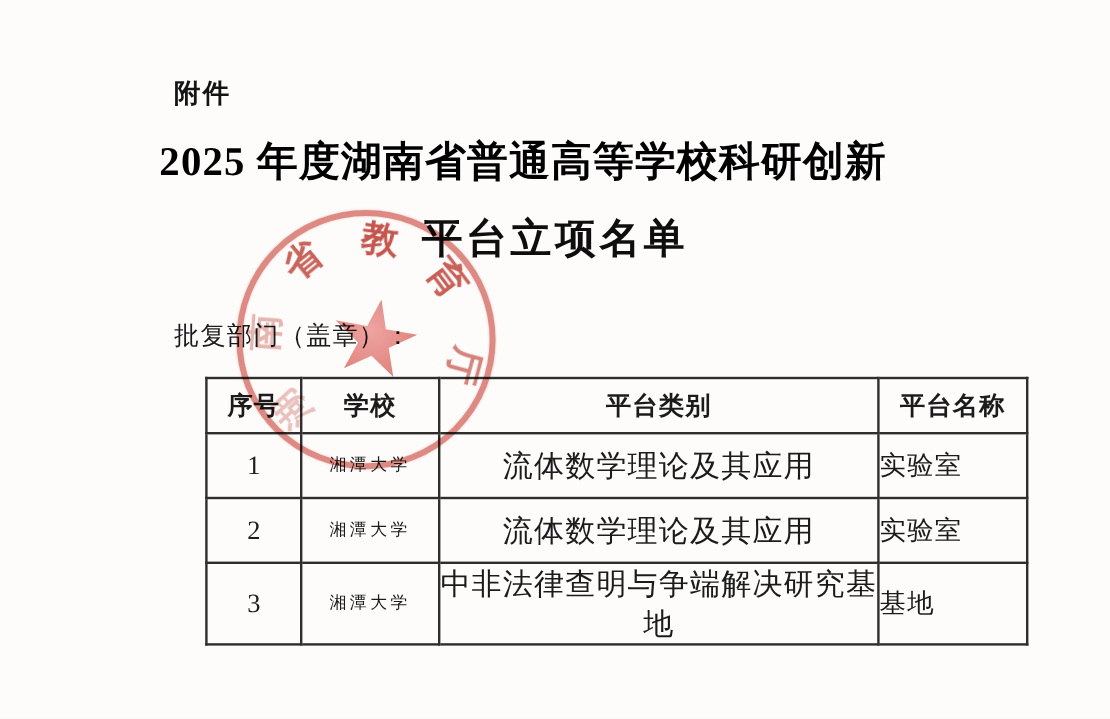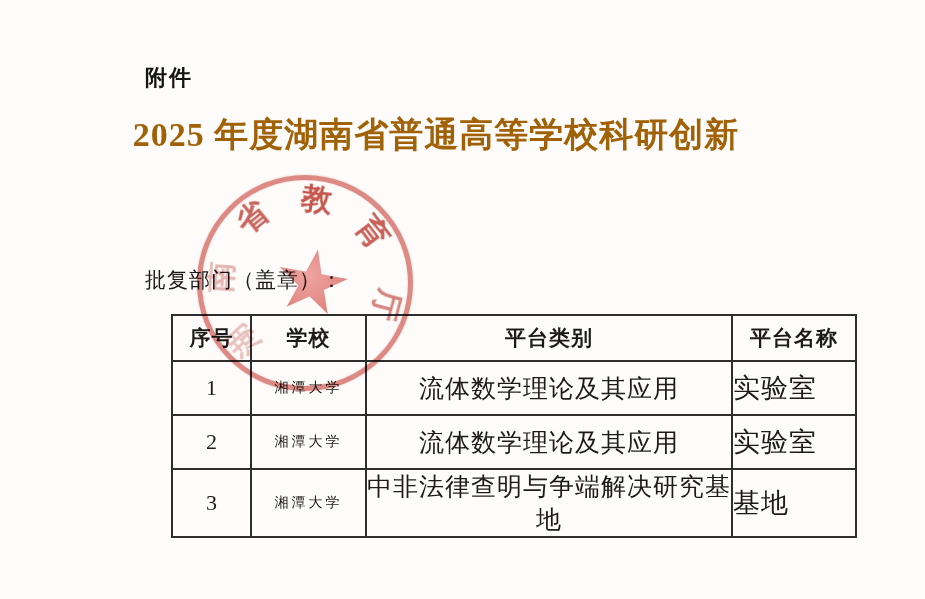--- a/index.html
+++ b/index.html
@@ -15,21 +15,21 @@
     background:#fdfcfa;
   }
   .attachment{
     position:absolute;left:145px;top:36px;
     font-family:"Liberation Sans","DejaVu Sans",sans-serif;
     font-weight:700;font-size:22px;color:#141414;letter-spacing:2px;margin-top:27px;
   }
   .title-line1{
     position:absolute;left:0;top:112px;width:872px;
     text-align:center;
-    font-weight:700;font-size:34px;color:#a16207;letter-spacing:1px;
+    font-weight:700;font-size:34px;color:#000000;letter-spacing:1px;
   }
   .title-line2{
     position:absolute;left:0;top:176px;width:925px;
     text-align:center;
     font-weight:700;font-size:34px;color:#0e0e0e;letter-spacing:3px;
   }
   .approval{
     position:absolute;left:145px;top:266px;
     font-size:21px;color:#1a1a1a;letter-spacing:1px;
   }
@@ -53,21 +53,21 @@
   table.platform tbody tr:nth-child(1){height:54px;}
   table.platform tbody tr:nth-child(2){height:54px;}
   table.platform tbody tr:nth-child(3){height:52px;}
   table.platform th{
     font-family:"Liberation Sans","DejaVu Sans",sans-serif;
     font-weight:700;font-size:21px;text-align:center;letter-spacing:1px;
   }
   td.col-0{text-align:center;font-size:22px;}
   td.col-1{text-align:center;font-size:14px;letter-spacing:3px;}
   td.col-2{text-align:center;font-size:25px;padding-left:14px;letter-spacing:1px;}
-  td.col-3{text-align:left;font-size:27px;padding-left:10px;letter-spacing:1px;}
+  td.col-3{text-align:left;font-size:22px;padding-left:10px;letter-spacing:1px;}
   
   .stamp{
     position:absolute;left:197px;top:175px;width:216px;height:216px;
     pointer-events:none;
     mix-blend-mode:multiply;
     z-index:6;
   }
   .stamp-ring{
     position:absolute;inset:0;
     border:5px solid rgba(201,70,60,0.62);
@@ -97,20 +97,21 @@
 </style>
 </head>
 <body>
 
 <div class="page">
 
   <div class="attachment">附件</div>
 
   <div class="title-line1">2025 年度湖南省普通高等学校科研创新</div>
 
+  <div class="title-line2">平台立项名单</div>
 
   <div class="approval">批复部门（盖章）：</div>
 
   <table class="platform">
     <colgroup>
       <col style="width:79px">
       <col style="width:115px">
       <col style="width:366px">
       <col style="width:124px">
     </colgroup>

